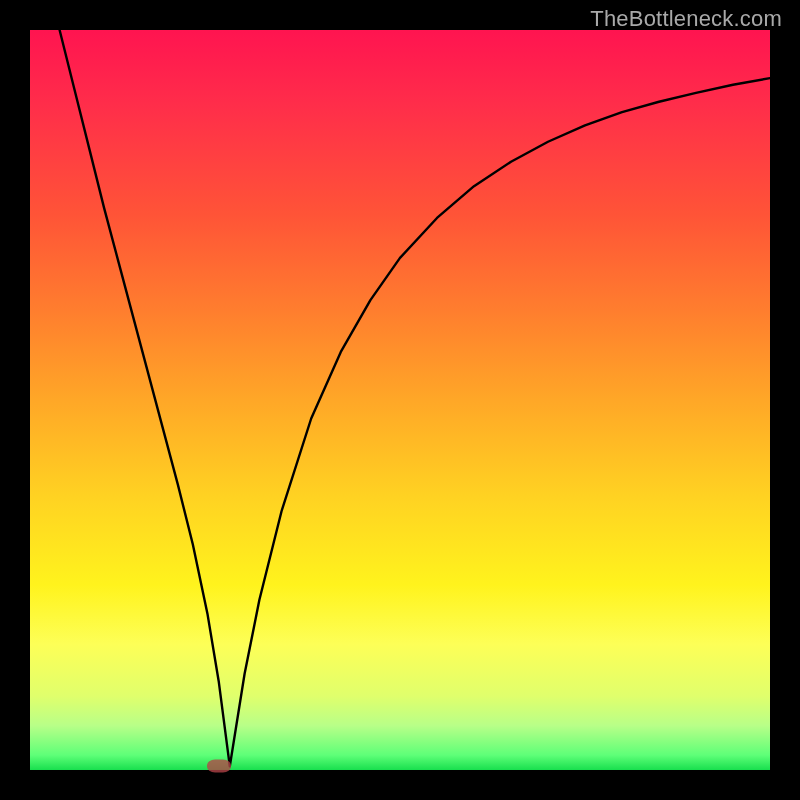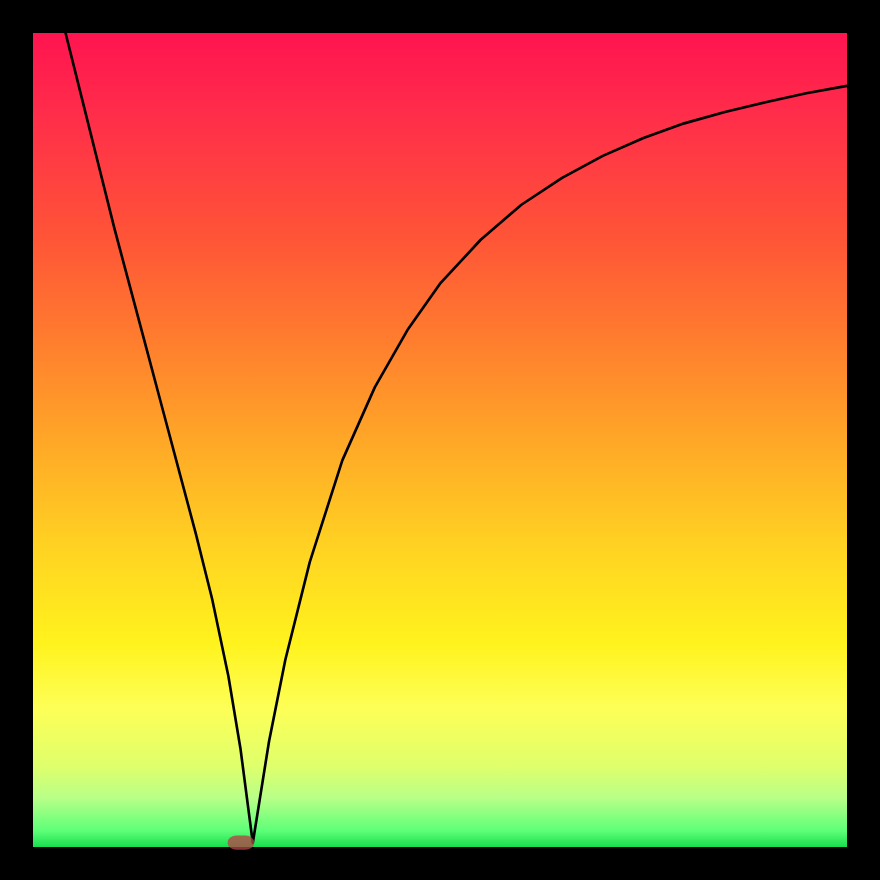--- a/index.html
+++ b/index.html
@@ -70,13 +70,14 @@
 
 <div class="canvas-wrap">
 
   <div class="plot-area">
     <svg class="curve" viewBox="0 0 740 740" preserveAspectRatio="none">
       <path id="curve-path" fill="none" stroke="#000" stroke-width="2.4" stroke-linejoin="round" stroke-linecap="round" d="M29.60 0.00 L44.40 59.20 L59.20 118.40 L74.00 177.60 L88.80 233.10 L103.60 288.60 L118.40 344.10 L133.20 399.60 L148.00 455.10 L162.80 514.30 L177.60 584.60 L188.70 651.20 L199.80 736.30 L214.60 643.80 L229.40 569.80 L251.60 481.00 L281.20 388.50 L310.80 321.90 L340.40 270.10 L370.00 227.92 L407.00 187.96 L444.00 156.14 L481.00 131.72 L518.00 111.74 L555.00 95.46 L592.00 82.14 L629.00 71.78 L666.00 62.90 L703.00 54.76 L740.00 48.10"></path>
     </svg>
     <div id="min-marker" class="min-marker" style="left: 188.7px; top: 736.3px;"></div>
   </div>
 
+  <div class="watermark">TheBottleneck.com</div>
 </div>
 
 </body></html>

